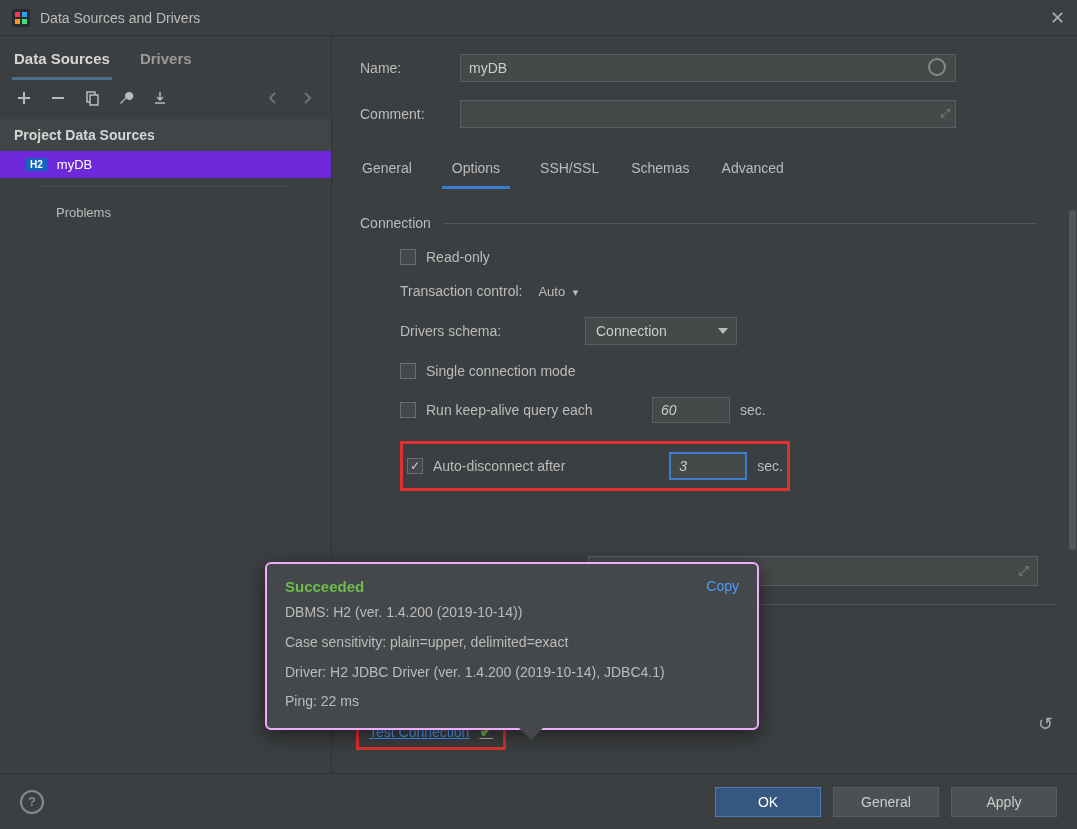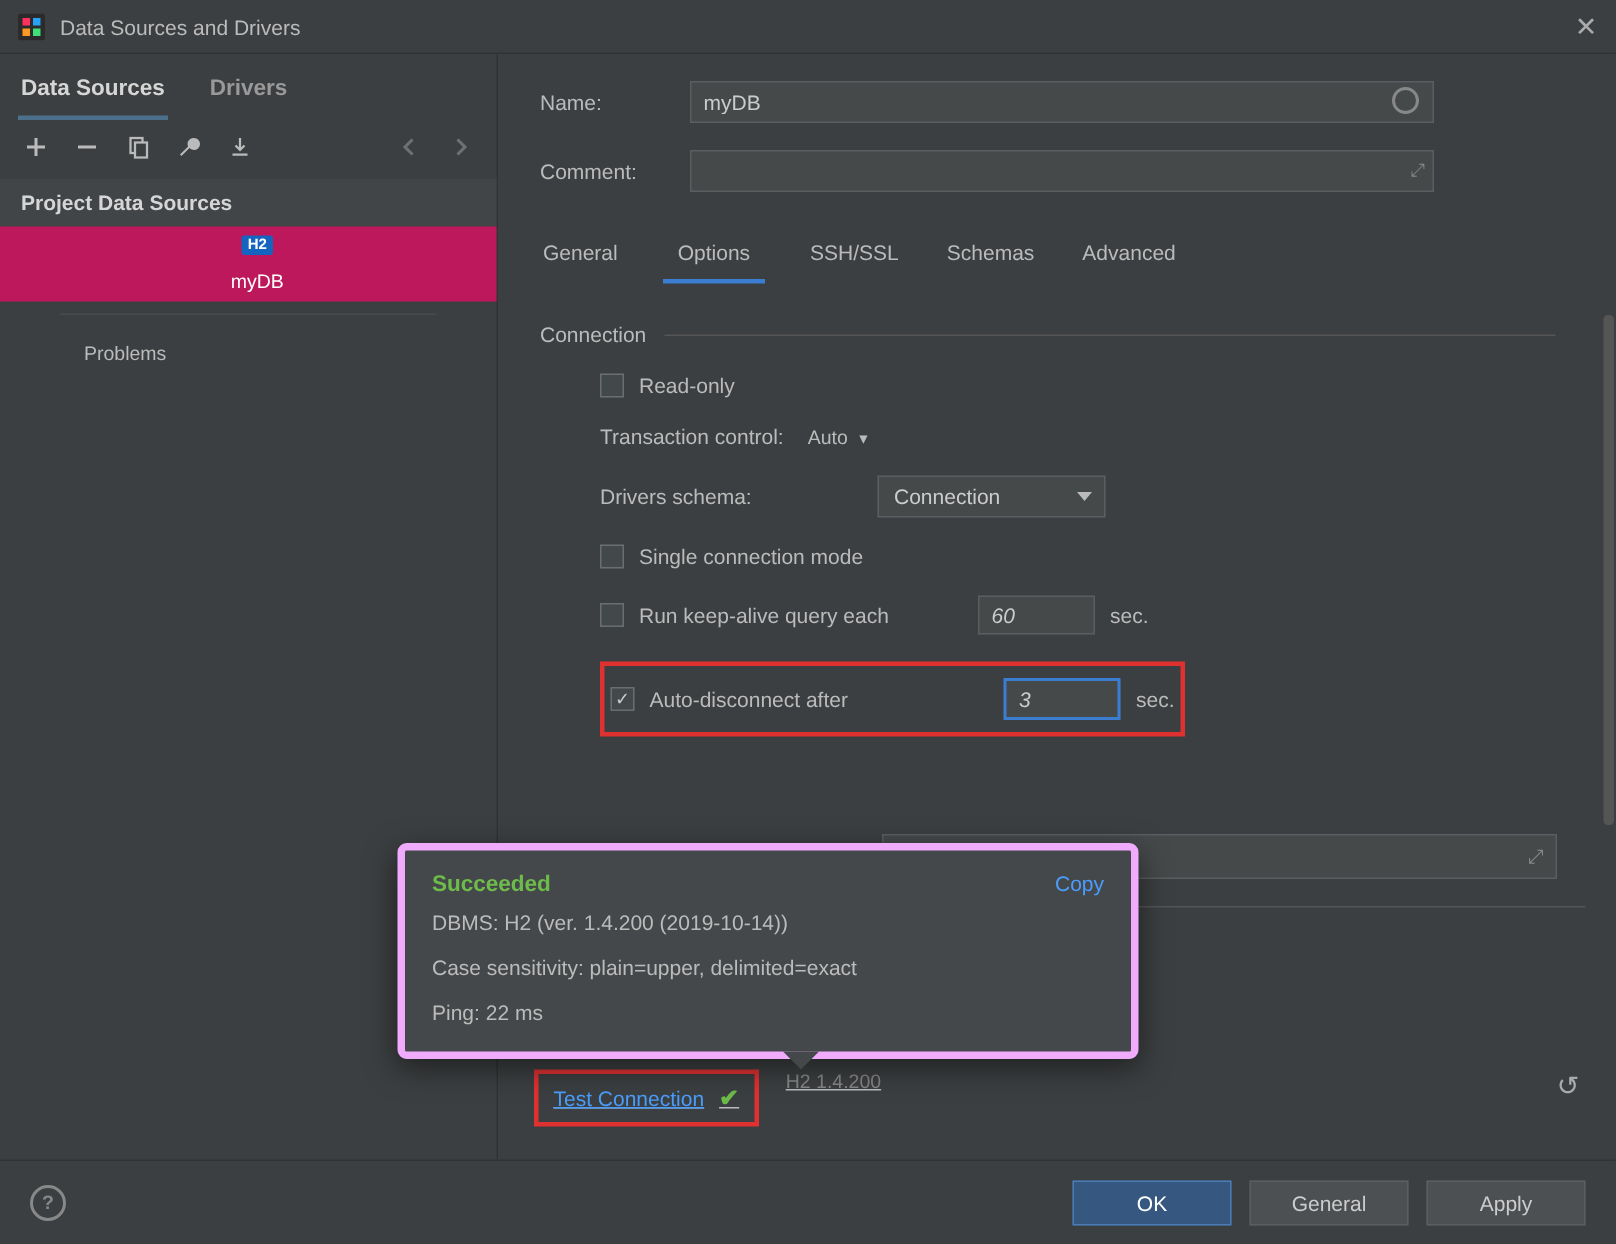--- a/index.html
+++ b/index.html
@@ -86,23 +86,22 @@
       background: #414547;
     }
     .tree-item {
       display: flex;
       align-items: center;
       padding: 6px 14px 6px 26px;
       gap: 10px;
       cursor: pointer;
     }
     .tree-item.selected {
-      background: #be185d;
+      background: #6d28d9;
       color: #fff;
-      flex-direction: column;
     }
     .h2-badge {
       background: #1565c0;
       color: #fff;
       font-size: 10px;
       font-weight: 700;
       padding: 1px 4px;
       border-radius: 2px;
     }
     .tree-sep {
@@ -354,21 +353,21 @@
       background: #365880;
       border-color: #4a7cb3;
       color: #fff;
     }
     .tooltip {
       position: absolute;
       left: 265px;
       top: 562px;
       width: 494px;
       background: #45484a;
-      border: 5px solid #f0abfc;
+      border: 2px solid #f0abfc;
       border-radius: 6px;
       padding: 14px 18px 14px 18px;
       box-shadow: 0 6px 20px rgba(0,0,0,0.5);
       z-index: 10;
     }
     .tooltip::after {
       content: "";
       position: absolute;
       bottom: -12px;
       left: 252px;
@@ -542,20 +541,21 @@
   <span style="position:absolute;right:8px;top:6px;color:#888">⤢</span>
 </div>
 
 <div class="divider"></div>
 
 <div class="tooltip">
   <span class="succ">Succeeded</span>
   <span class="copy">Copy</span>
   <div class="line2">DBMS: H2 (ver. 1.4.200 (2019-10-14))</div>
   <div class="line2">Case sensitivity: plain=upper, delimited=exact</div>
+  <div class="line2">Driver: H2 JDBC Driver (ver. 1.4.200 (2019-10-14), JDBC4.1)</div>
   <div class="line2">Ping: 22 ms</div>
 </div>
 
 <div class="test-conn-area">
   <div class="test-btn-wrap">
     <span class="test-link">Test Connection</span>
     <span class="checkmark-g">✔</span>
   </div>
   <span class="ver-text">H2 1.4.200</span>
   <span class="revert-icon">↺</span>

